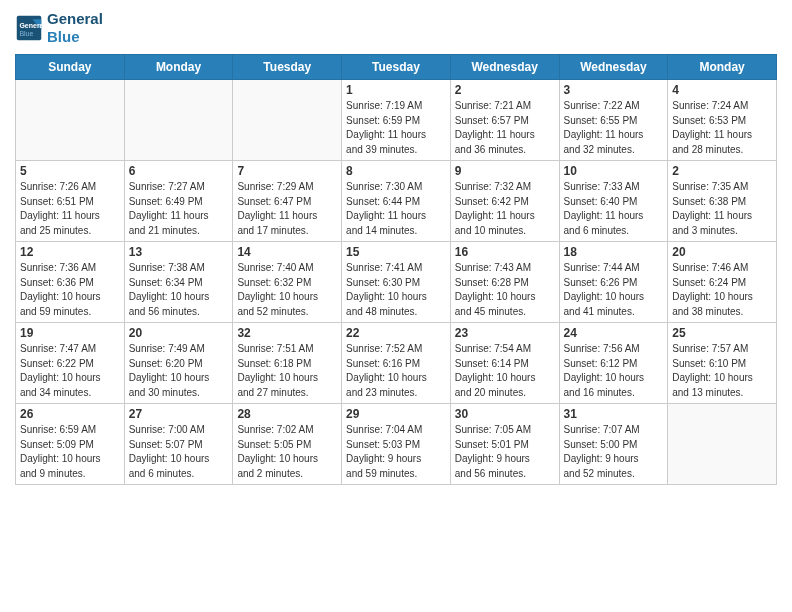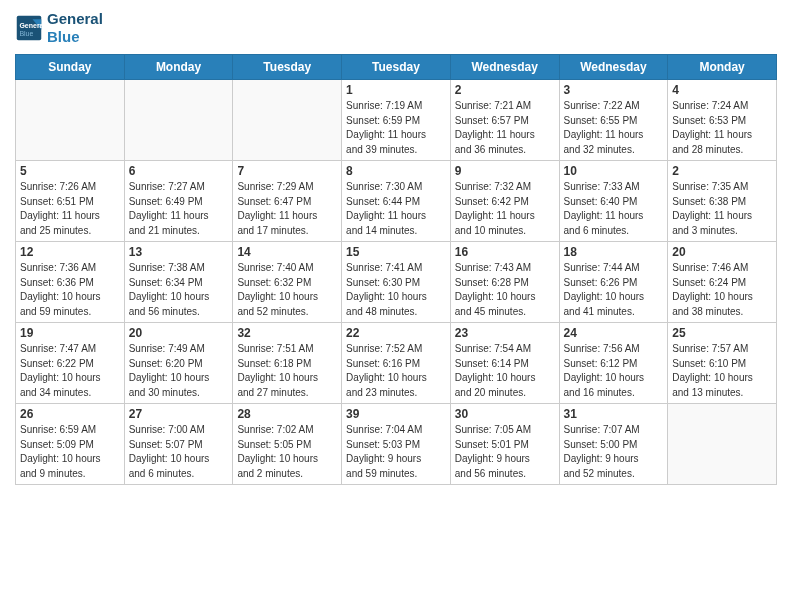--- a/index.html
+++ b/index.html
@@ -172,21 +172,21 @@
           </td>
           <td>
             <div class="day-num">27</div>
             <div class="day-info">Sunrise: 7:00 AM<br>Sunset: 5:07 PM<br>Daylight: 10 hours<br>and 6 minutes.</div>
           </td>
           <td>
             <div class="day-num">28</div>
             <div class="day-info">Sunrise: 7:02 AM<br>Sunset: 5:05 PM<br>Daylight: 10 hours<br>and 2 minutes.</div>
           </td>
           <td>
-            <div class="day-num">39</div>
+            <div class="day-num">29</div>
             <div class="day-info">Sunrise: 7:04 AM<br>Sunset: 5:03 PM<br>Daylight: 9 hours<br>and 59 minutes.</div>
           </td>
           <td>
             <div class="day-num">30</div>
             <div class="day-info">Sunrise: 7:05 AM<br>Sunset: 5:01 PM<br>Daylight: 9 hours<br>and 56 minutes.</div>
           </td>
           <td>
             <div class="day-num">31</div>
             <div class="day-info">Sunrise: 7:07 AM<br>Sunset: 5:00 PM<br>Daylight: 9 hours<br>and 52 minutes.</div>
           </td>

